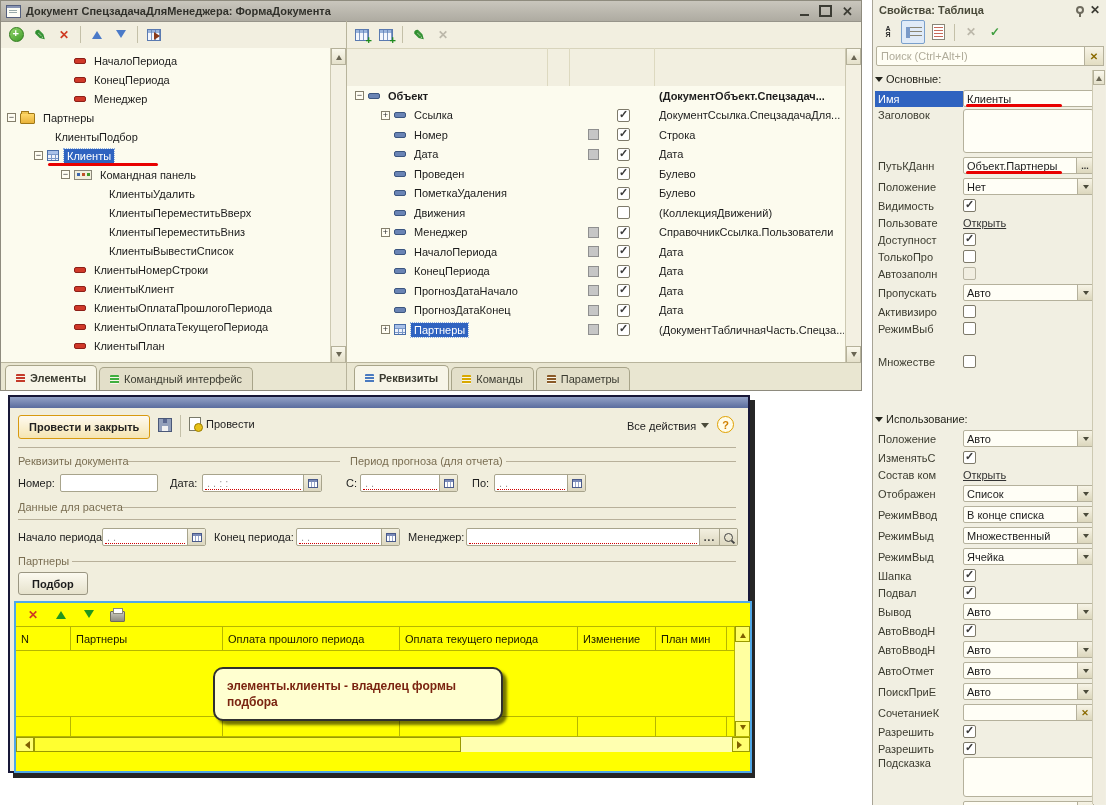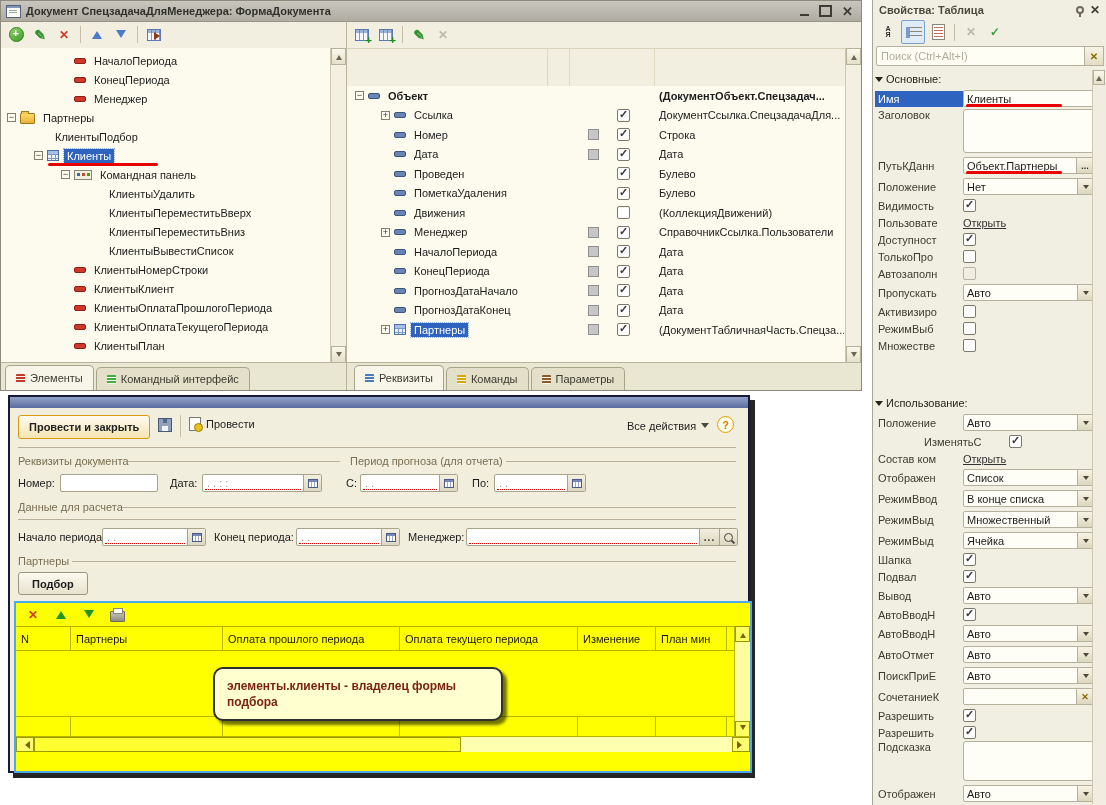--- a/index.html
+++ b/index.html
@@ -64,21 +64,21 @@
   .ic-table{width:12px;height:11px;box-sizing:border-box;border:1px solid #4a6ea8;background-color:#eef2fb;background-image:linear-gradient(#a8c0e8 0 3px,transparent 3px),repeating-linear-gradient(to right,transparent 0 3px,#7a98c8 3px 4px),repeating-linear-gradient(to bottom,transparent 0 3px,#7a98c8 3px 4px)}
   .ic-command-bar{width:16px;height:8px;border:1px solid #8a8678;background:#f2efdc;position:relative}
   .ic-command-bar::before{content:'';position:absolute;left:2px;top:2px;width:3px;height:3px;background:#3a66b0;box-shadow:5px 0 0 #c05028,10px 0 0 #3f9a28}
   .tlab{padding:1px 3px;color:#1c1c1c}
   .tlab.sel{background:#2f63c0;color:#fff;outline:1px dotted #90b0e0}
   .redline{position:absolute;height:3px;background:#e80000;border-radius:2px;bottom:-1px}
   
   .tabstrip{position:absolute;left:0;right:0;bottom:0;height:27px;background:#e9e6d1;border-top:1px solid #b8b49c;display:flex;align-items:flex-end}
   .tabgroup{position:absolute;bottom:0;display:flex;gap:2px;align-items:flex-end}
   .tab{height:22px;display:flex;align-items:center;gap:5px;padding:0 10px;border:1px solid #a8a489;border-bottom:none;border-radius:5px 5px 0 0;background:#e3dfc9;color:#3a3a30;white-space:nowrap}
-  .tab.active{background:#f7f5e8;height:24px;font-weight:normal}
+  .tab.active{background:#f7f5e8;height:24px;font-weight:bold}
   .tabico{width:9px;height:9px;border-radius:1px;flex:none}
   
   .ahead{position:absolute;left:0;top:27px;right:15px;height:38px;background:#f2efdc;border-bottom:1px solid #b8b49a;color:#50503f}
   .acolline{position:absolute;top:27px;width:1px;bottom:29px;background:#ddd9c0}
   .arows{position:absolute;left:0;top:65px;right:15px;bottom:27px;background:#fcfbee;overflow:hidden}
   .arow{position:absolute;left:0;right:0;height:19px}
   .acell{position:absolute;top:0;height:19px;display:flex;align-items:center;overflow:hidden;white-space:nowrap}
   .gbox{width:9px;height:9px;background:#c6c6c6;border:1px solid #8f8f8f;flex:none}
   .cb{width:13px;height:13px;box-sizing:border-box;background:#fff;border:1px solid #7e7a6a;border-radius:2px;position:relative;flex:none}
   .cb.on::after{content:'✓';position:absolute;left:1px;top:-2px;font-size:11px;font-weight:bold;color:#3a3a3a}
@@ -743,39 +743,39 @@
           <div class="pctl">
             <div class="cb"></div>
           </div>
         </div>
         <div class="prow" style="height: 17px;">
           <div class="plab">РежимВыб</div>
           <div class="pctl">
             <div class="cb"></div>
           </div>
         </div>
-        <div class="prow" style="height: 17px;">
+        <div class="prow" style="height: 17px; margin-top: 16px;">
           <div class="plab">Множестве</div>
           <div class="pctl">
             <div class="cb"></div>
           </div>
         </div>
         <div class="prow" style="height: 18px; margin-top: 40px;">
           <div class="psect">Использование:</div>
         </div>
         <div class="prow" style="height: 21px;">
           <div class="plab">Положение</div>
           <div class="pctl">
             <div class="pinput">
               <div class="pval">Авто</div>
               <div class="parrow"></div>
             </div>
           </div>
         </div>
-        <div class="prow" style="height: 17px; margin-left: 46px;">
+        <div class="prow" style="height: 17px;">
           <div class="plab">ИзменятьС</div>
           <div class="pctl">
             <div class="cb on"></div>
           </div>
         </div>
         <div class="prow" style="height: 17px;">
           <div class="plab">Состав ком</div>
           <div class="pctl">
             <div class="plink">Открыть</div>
           </div>

